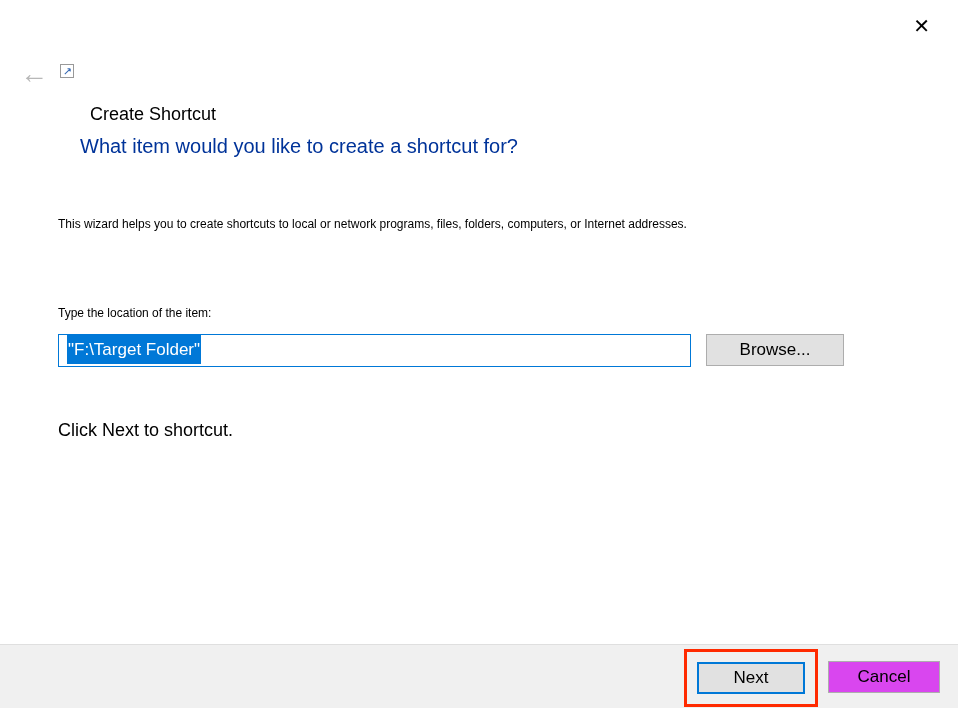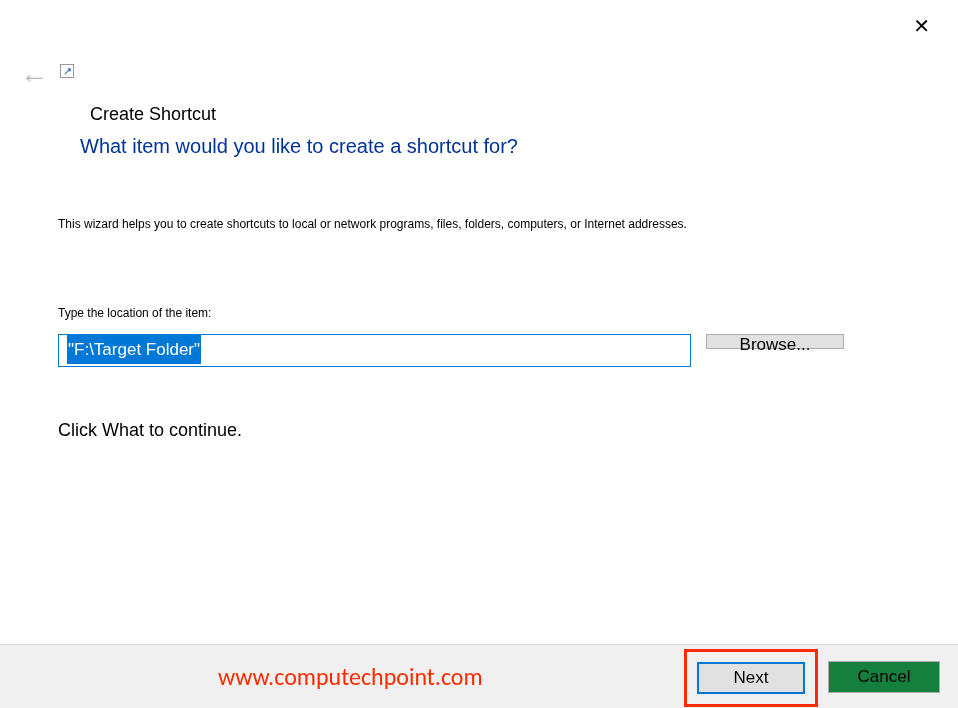--- a/index.html
+++ b/index.html
@@ -101,21 +101,21 @@
       color: #fff;
       display: inline-block;
       line-height: 29px;
       padding: 0 1px;
     }
     .browse-btn {
       position: absolute;
       top: 334px;
       left: 706px;
       width: 138px;
-      height: 15px;
+      height: 32px;
       background: #e1e1e1;
       border: 1px solid #adadad;
       font-size: 17px;
       font-family: inherit;
       cursor: pointer;
       color: #000;
     }
     .continue-text {
       position: absolute;
       top: 420px;
@@ -157,21 +157,21 @@
       font-family: inherit;
       cursor: pointer;
       color: #000;
     }
     .cancel-btn {
       position: absolute;
       right: 18px;
       top: 16px;
       width: 112px;
       height: 32px;
-      background: #15803d;
+      background: #d946ef;
       border: 1px solid #adadad;
       font-size: 17px;
       font-family: inherit;
       cursor: pointer;
       color: #000;
     }
   </style>
 </head>
 <body>
 
@@ -192,21 +192,20 @@
 <div class="helper-text">This wizard helps you to create shortcuts to local or network programs, files, folders, computers, or Internet addresses.</div>
 
 <div class="input-label">Type the location of the item:</div>
 
 <div class="location-input">
   <span class="sel">"F:\Target Folder"</span>
 </div>
 
 <button class="browse-btn">Browse...</button>
 
-<div class="continue-text">Click What to continue.</div>
+<div class="continue-text">Click Next to shortcut.</div>
 
 <div class="footer-bar">
-  <div class="watermark">www.computechpoint.com</div>
   <div class="next-btn-highlight">
     <button class="next-btn">Next</button>
   </div>
   <button class="cancel-btn">Cancel</button>
 </div>
 
 </body></html>

